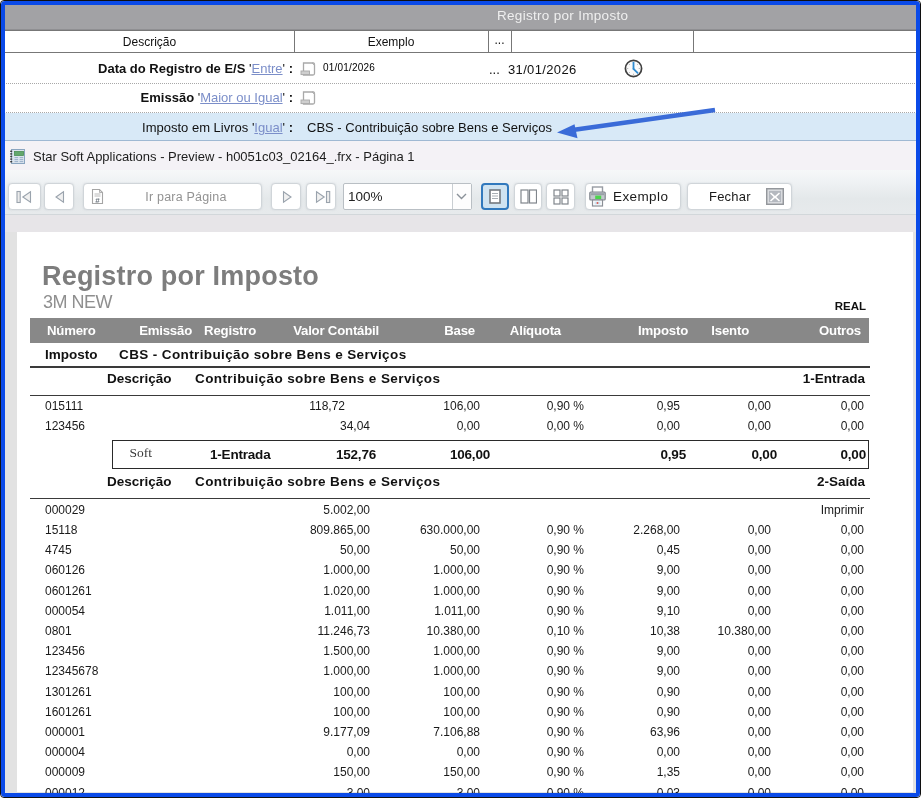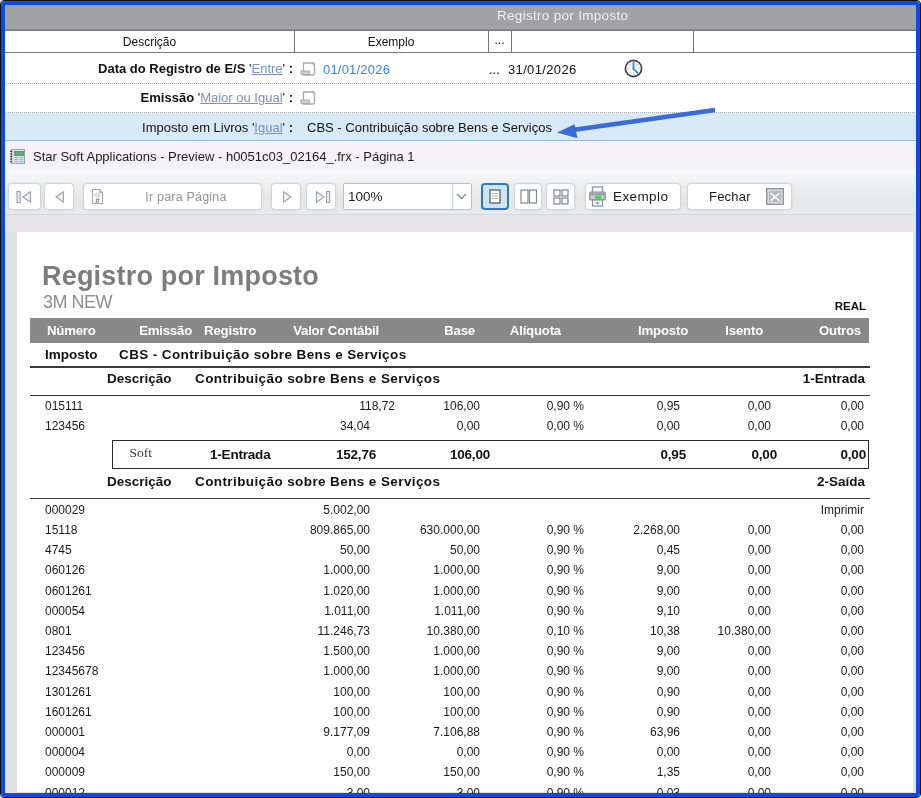--- a/index.html
+++ b/index.html
@@ -31,21 +31,21 @@
 <div class="a" style="left:294px;top:35px;width:194px;text-align:center;font-size:12px;color:#111;">Exemplo</div>
 <div class="a" style="left:488px;top:33px;width:23px;text-align:center;font-size:12px;color:#111;">...</div>
 
 <div class="a" style="left:4px;top:53px;width:913px;height:31px;border-bottom:1px dotted #a8a8a8;"></div>
 <div class="a rt" style="right:628px;top:61px;font-size:13px;color:#111;white-space:nowrap;"><b>Data do Registro de E/S</b> '<span class="lnk">Entre</span>'&nbsp;<b>:</b></div>
 <svg class="a" style="left:300px;top:61px" width="17" height="17" viewBox="0 0 17 17">
       <path d="M3.5 2 h9.5 q1.5 0 1.5 1.5 v9 q0 1.5 -1.5 1.5 h-9.5 z" fill="#fff" stroke="#a9a9a9" stroke-width="1.3"></path>
       <path d="M12 2 l2.5 2.5 v-1 q0-1.5-1.5-1.5 z" fill="#c9c9c9" stroke="#a9a9a9" stroke-width="0.8"></path>
       <rect x="1" y="10" width="8.5" height="3.6" fill="#cfcfcf" stroke="#a9a9a9" stroke-width="0.9"></rect>
     </svg>
-<div class="a" style="left:323px;top:61.5px;font-size:13px;letter-spacing:0.2px;color:#3b82f6;">01/01/2026</div>
+<div class="a" style="left:323px;top:61.5px;font-size:10px;letter-spacing:0.2px;color:#000000;">01/01/2026</div>
 <div class="a" style="left:489px;top:61.5px;font-size:13px;color:#111;">...</div>
 <div class="a" style="left:508px;top:61.5px;font-size:13px;letter-spacing:0.35px;color:#111;">31/01/2026</div>
 <svg class="a" style="left:624px;top:59px" width="19" height="19" viewBox="0 0 19 19">
 <circle cx="9.5" cy="9.5" r="8.1" fill="#fafafa" stroke="#3f3f3f" stroke-width="1.7"></circle>
 <g stroke="#bdbdbd" stroke-width="1">
         <line x1="9.5" y1="3" x2="9.5" y2="4.3"></line>
         <line x1="9.5" y1="14.7" x2="9.5" y2="16"></line>
         <line x1="3" y1="9.5" x2="4.3" y2="9.5"></line>
         <line x1="14.7" y1="9.5" x2="16" y2="9.5"></line>
         <line x1="5" y1="5" x2="5.9" y2="5.9"></line>
@@ -190,36 +190,36 @@
 <div class="a rt b" style="right:55px;top:300px;font-size:11.5px;color:#111;">REAL</div>
 
 <div class="a" style="left:30px;top:317.5px;width:839px;height:25px;background:#888888;">
 <span class="a hlbl" style="left:17px;">Número</span>
 <span class="a hlbl rt" style="right:677px;">Emissão</span>
 <span class="a hlbl rt" style="right:613px;">Registro</span>
 <span class="a hlbl rt" style="right:490px;">Valor Contábil</span>
 <span class="a hlbl rt" style="right:394px;">Base</span>
 <span class="a hlbl rt" style="right:308px;">Alíquota</span>
 <span class="a hlbl rt" style="right:181px;">Imposto</span>
-<span class="a hlbl rt" style="right:106px;">Isento</span>
+<span class="a hlbl rt" style="right:120px;">Isento</span>
 <span class="a hlbl rt" style="right:8px;">Outros</span>
 </div>
 
 <div class="a b grp" style="left:45px;top:347px;">Imposto</div>
 <div class="a b grp" style="left:119px;top:347px;letter-spacing:0.38px;">CBS - Contribuição sobre Bens e Serviços</div>
 <div class="a" style="left:30px;top:366px;width:840px;height:1.5px;background:#3a3a3a;"></div>
 
 <div class="a b grp" style="left:107px;top:371px;">Descrição</div>
 <div class="a b grp" style="left:195px;top:371px;letter-spacing:0.4px;">Contribuição sobre Bens e Serviços</div>
 <div class="a b grp rt" style="right:56px;top:371px;">1-Entrada</div>
 <div class="a" style="left:30px;top:394.5px;width:840px;height:1.5px;background:#3a3a3a;"></div>
 
 <div class="a drow" style="top:398.8px">
       <span class="a" style="left:45px">015111</span>
-      <span class="a rt" style="right:526px">118,72</span>
+      <span class="a rt" style="right:576px">118,72</span>
       <span class="a rt" style="right:441px">106,00</span>
       <span class="a rt" style="right:337px">0,90 %</span>
       <span class="a rt" style="right:241px">0,95</span>
       <span class="a rt" style="right:150px">0,00</span>
       <span class="a rt" style="right:57px">0,00</span>
     </div>
 <div class="a drow" style="top:418.8px">
       <span class="a" style="left:45px">123456</span>
       <span class="a rt" style="right:551px">34,04</span>
       <span class="a rt" style="right:441px">0,00</span>

